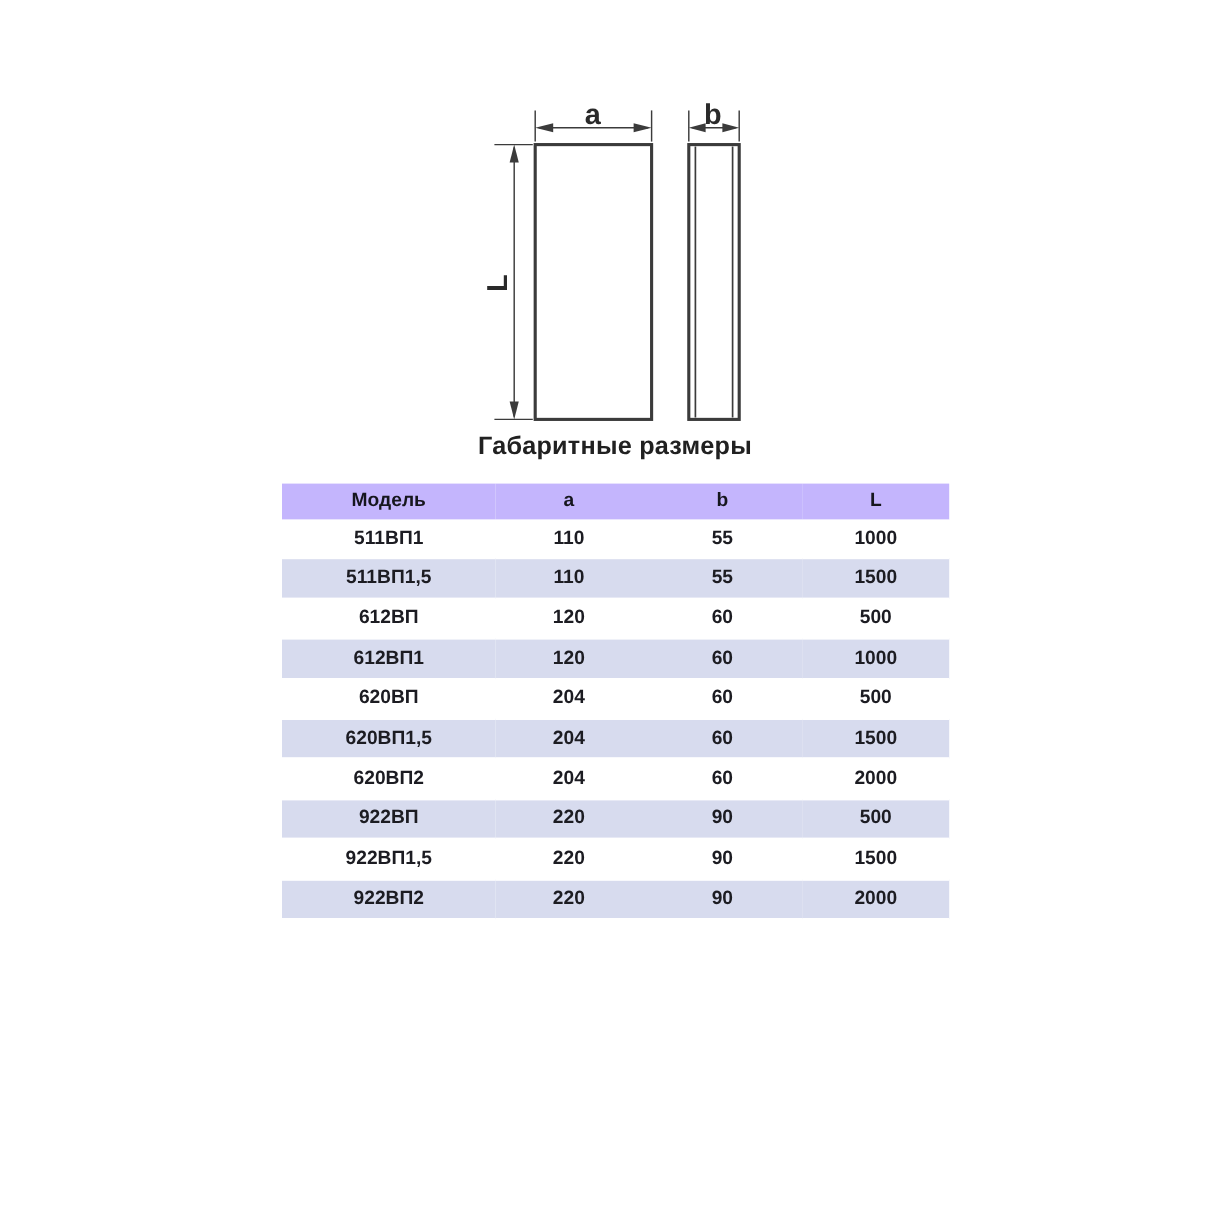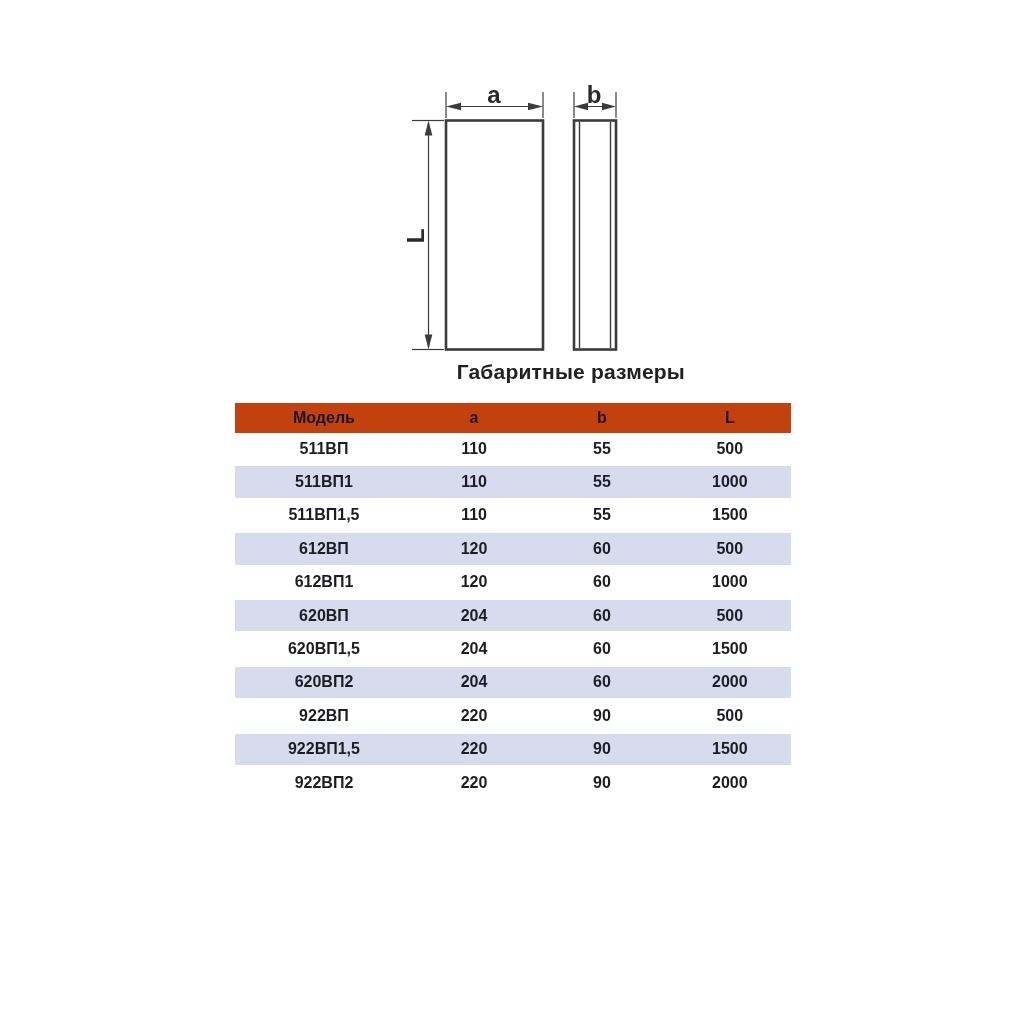--- a/index.html
+++ b/index.html
@@ -26,21 +26,21 @@
     font-family: "Liberation Sans", sans-serif;
     font-size: 24px;
     font-weight: bold;
     fill: #2a2a2a;
   }
   .caption {
     position: absolute;
     left: 340px;
     top: 360px;
     width: 345px;
-    text-align: right;
+    text-align: center;
     font-size: 21px;
     font-weight: bold;
     color: #212121;
     letter-spacing: 0.2px;
   }
   table.size-table {
     position: absolute;
     left: 235px;
     top: 403px;
     width: 556px;
@@ -49,21 +49,21 @@
   }
   .size-table th, .size-table td {
     text-align: center;
     vertical-align: middle;
     padding: 0;
     font-size: 16px;
     height: 31.4px;
     white-space: nowrap;
   }
   .size-table thead th {
-    background: #c2410c;
+    background: #c4b5fd;
     color: #16161e;
     font-weight: bold;
     height: 30px;
   }
   .size-table tbody td {
     color: #1c1c22;
     font-weight: 600;
     background: #ffffff;
   }
   .size-table tbody tr:nth-child(even) td {
@@ -128,26 +128,20 @@
     <thead>
       <tr>
         <th>Модель</th>
         <th>a</th>
         <th>b</th>
         <th>L</th>
       </tr>
     </thead>
     <tbody>
         <tr>
-          <td>511ВП</td>
-          <td>110</td>
-          <td>55</td>
-          <td>500</td>
-        </tr>
-        <tr>
           <td>511ВП1</td>
           <td>110</td>
           <td>55</td>
           <td>1000</td>
         </tr>
         <tr>
           <td>511ВП1,5</td>
           <td>110</td>
           <td>55</td>
           <td>1500</td>

